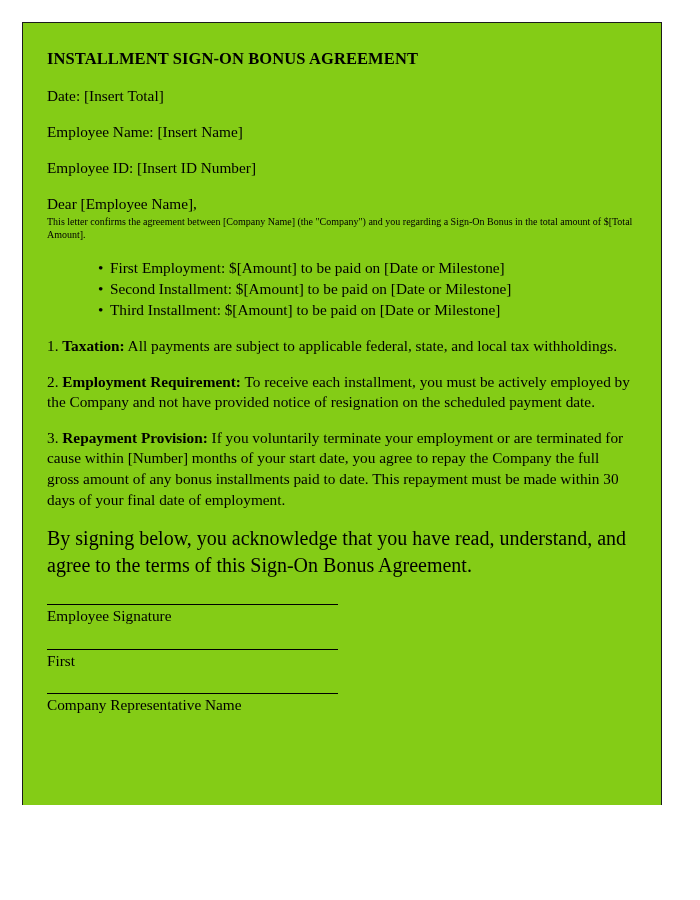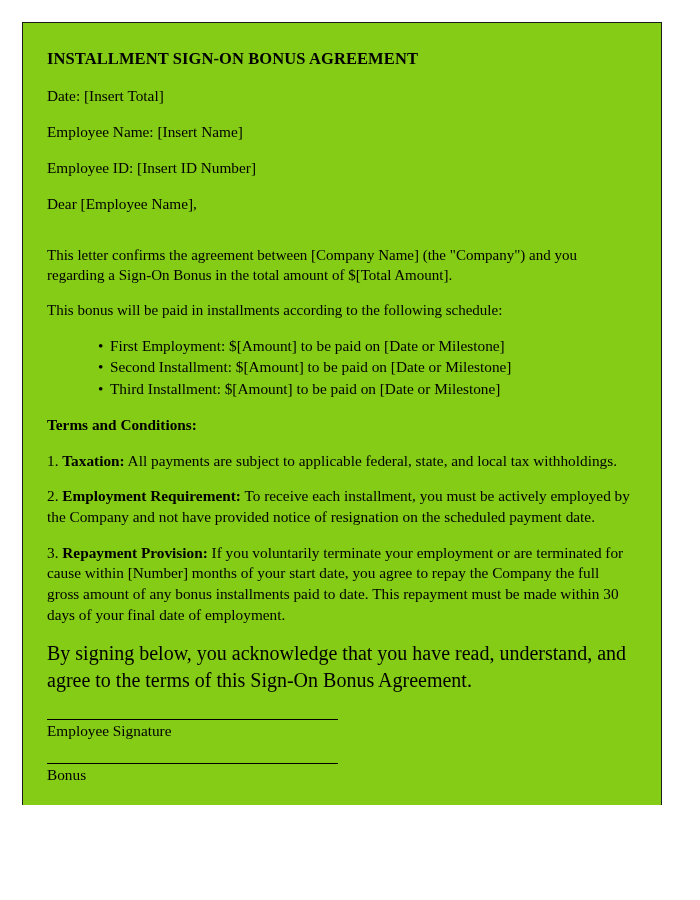--- a/index.html
+++ b/index.html
@@ -49,25 +49,25 @@
 
   .field-line {
     font-size: 15.3px;
     line-height: 1.32;
     margin: 0 0 16px 0;
   }
 
   .salutation {
     font-size: 15.3px;
     line-height: 1.32;
-    margin: 0 0 30px 0;
+    margin: 0 0 0 0;
   }
 
   .body-para {
-    font-size: 15px;
+    font-size: 10px;
     line-height: 1.35;
     margin: 0 0 15px 0;
     text-align: left;
   }
 
   .installment-list {
     margin: 0 0 16px 0;
     padding: 0 0 0 51px;
     list-style: none;
   }
@@ -140,48 +140,46 @@
     <h1 class="doc-title">INSTALLMENT SIGN-ON BONUS AGREEMENT</h1>
 
     <p class="field-line">Date: [Insert Total]</p>
     <p class="field-line">Employee Name: [Insert Name]</p>
     <p class="field-line">Employee ID: [Insert ID Number]</p>
 
     <p class="salutation">Dear [Employee Name],</p>
 
     <p class="body-para">This letter confirms the agreement between [Company Name] (the "Company") and you regarding a Sign-On Bonus in the total amount of $[Total Amount].</p>
 
-    <p class="body-para">This bonus will be paid in installments according to the following schedule:</p>
 
     <ul class="installment-list">
       <li>First Employment: $[Amount] to be paid on [Date or Milestone]</li>
       <li>Second Installment: $[Amount] to be paid on [Date or Milestone]</li>
       <li>Third Installment: $[Amount] to be paid on [Date or Milestone]</li>
     </ul>
 
-    <p class="section-heading">Terms and Conditions:</p>
 
     <p class="clause"><span class="clause-number">1. </span><span class="clause-label">Taxation:</span><span class="clause-text"> All payments are subject to applicable federal, state, and local tax withholdings.</span></p>
 
     <p class="clause"><span class="clause-number">2. </span><span class="clause-label">Employment Requirement:</span><span class="clause-text"> To receive each installment, you must be actively employed by the Company and not have provided notice of resignation on the scheduled payment date.</span></p>
 
     <p class="clause"><span class="clause-number">3. </span><span class="clause-label">Repayment Provision:</span><span class="clause-text"> If you voluntarily terminate your employment or are terminated for cause within [Number] months of your start date, you agree to repay the Company the full gross amount of any bonus installments paid to date. This repayment must be made within 30 days of your final date of employment.</span></p>
 
     <p class="closing-para">By signing below, you acknowledge that you have read, understand, and agree to the terms of this Sign-On Bonus Agreement.</p>
 
     <div class="signature-block">
 
       <div class="signature-entry">
         <div class="signature-rule"></div>
         <div class="signature-caption">Employee Signature</div>
       </div>
 
       <div class="signature-entry">
         <div class="signature-rule"></div>
-        <div class="signature-caption">Bonus</div>
+        <div class="signature-caption">First</div>
       </div>
 
       <div class="signature-entry">
         <div class="signature-rule"></div>
         <div class="signature-caption">Company Representative Name</div>
       </div>
 
     </div>
 
   </div>

